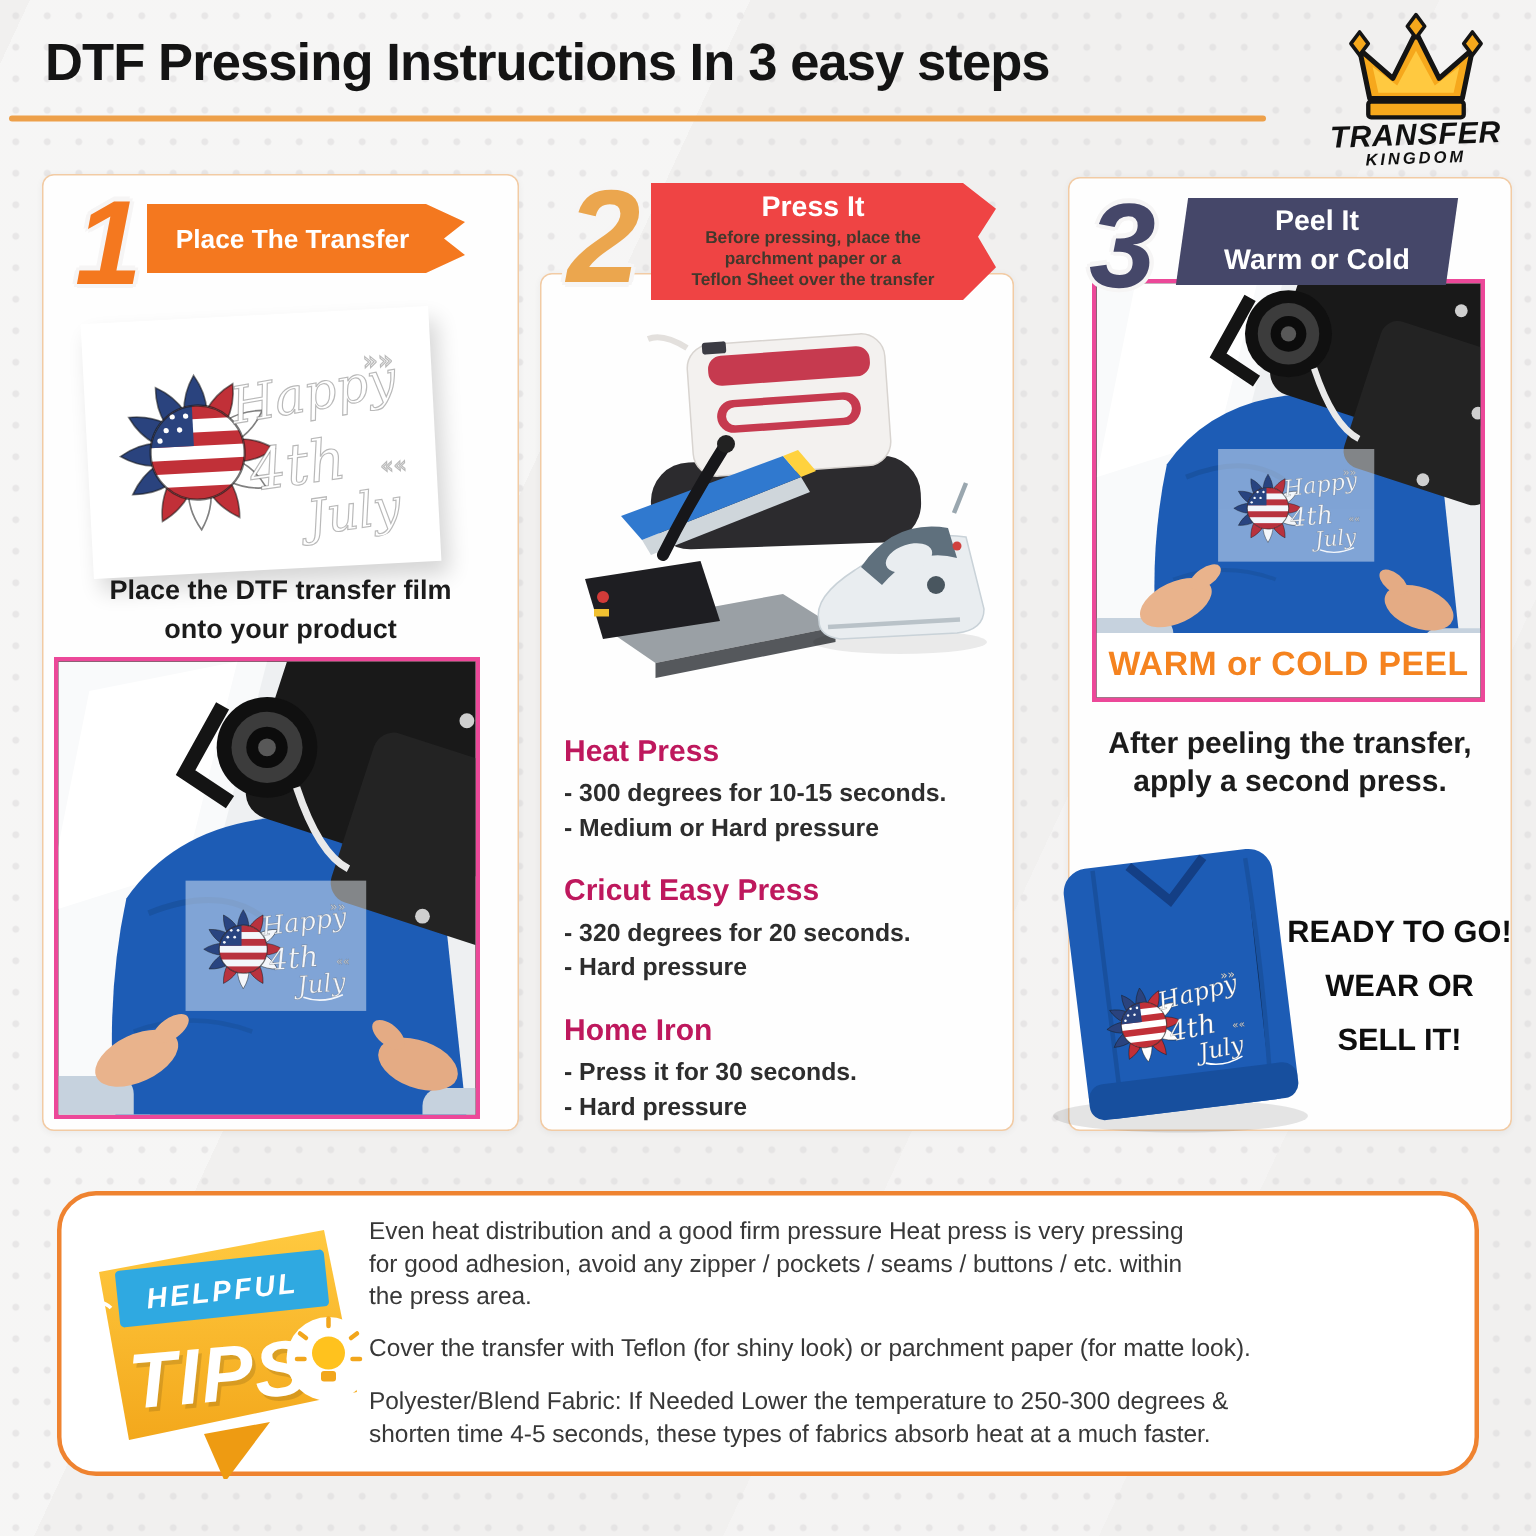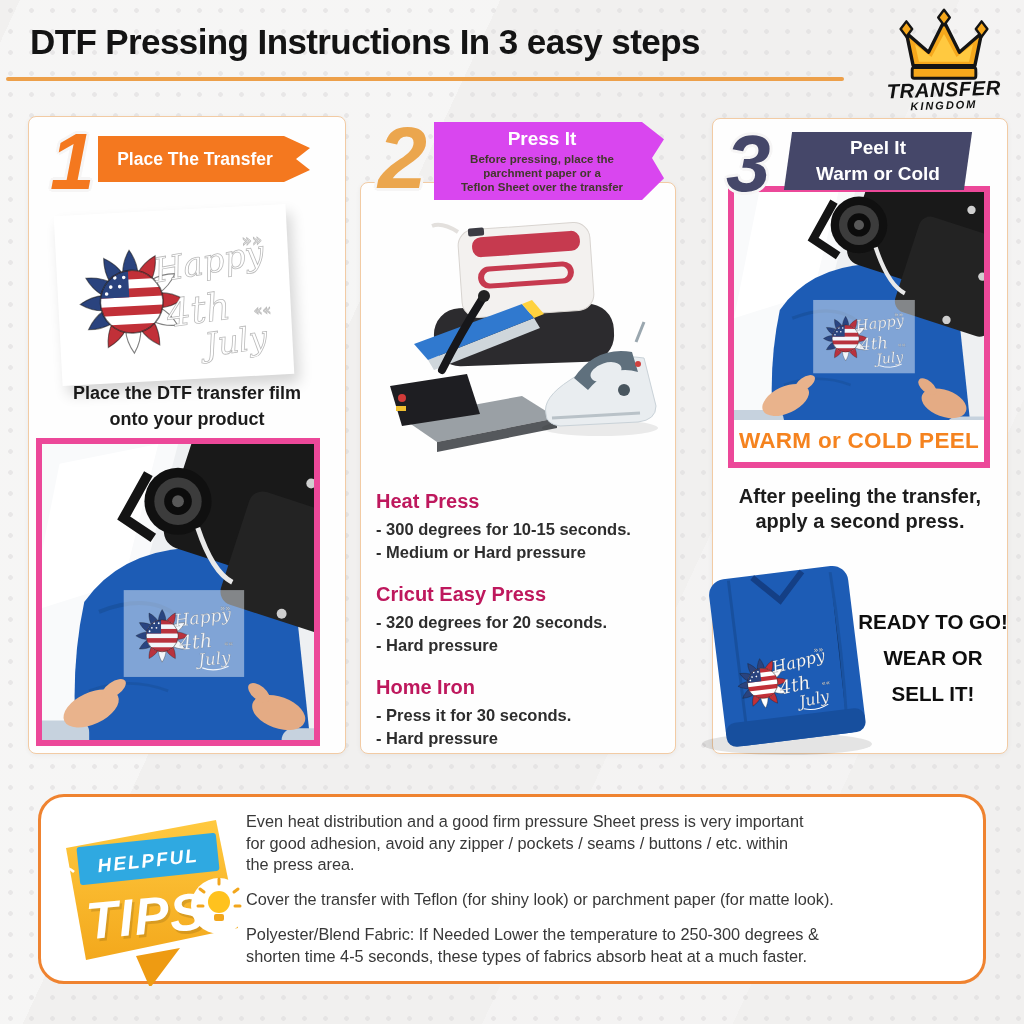--- a/index.html
+++ b/index.html
@@ -36,38 +36,38 @@
                 2px 2px 0 #f6f5f5,-2px 2px 0 #f6f5f5,2px -2px 0 #f6f5f5,-2px -2px 0 #f6f5f5; }
   #num1 { left:50px; top:122px; font-size:80px; color:#f4781f; }
   #num2 { left:378px; top:114px; font-size:88px; color:#eba64e; }
   #num3 { left:726px; top:124px; font-size:80px; color:#454769; }
 
   .banner { position:absolute; z-index:2; display:flex; flex-direction:column;
     align-items:center; justify-content:center; color:#fff; }
   #banner1 { left:98px; top:136px; width:212px; height:46px; background:#f4781f;
     clip-path:polygon(0 0, calc(100% - 26px) 0, 100% 26%, calc(100% - 14px) 50%, 100% 74%, calc(100% - 26px) 100%, 0 100%);
     font-size:17.5px; font-weight:800; padding-right:18px; }
-  #banner2 { left:434px; top:122px; width:230px; height:78px; background:#d946ef;
+  #banner2 { left:434px; top:122px; width:230px; height:78px; background:#ef4444;
     clip-path:polygon(0 0, calc(100% - 22px) 0, 100% 22%, calc(100% - 12px) 46%, 100% 72%, calc(100% - 22px) 100%, 0 100%);
     padding-right:14px; }
   #banner2 .banner-title { font-size:19px; font-weight:800; margin-bottom:2px; }
   #banner2 .banner-note span { display:block; text-align:center; font-size:11.5px;
     line-height:14px; font-weight:700; color:#42382c; }
   #banner3 { left:788px; top:132px; width:180px; height:58px; font-size:19px; font-weight:800;
     line-height:26px; text-align:left; }
   #banner3::before { content:''; position:absolute; inset:0; background:#454769;
     transform:skewX(-8deg); z-index:-1; }
 
   
   .film { position:absolute; left:58px; top:210px; width:232px; height:170px; background:#fff;
     transform:rotate(-3deg); box-shadow:5px 9px 14px rgba(0,0,0,.16); z-index:1; padding:4px; }
   .film svg { width:100%; height:100%; }
   .caption1 { position:absolute; left:40px; top:380px; width:294px; text-align:center;
     font-size:18px; line-height:26px; font-weight:800; color:#1c1c1c; }
-  .photo-frame { position:absolute; border:6px solid #ec4899; background:#14532d; overflow:hidden; }
+  .photo-frame { position:absolute; border:3px solid #ec4899; background:#14532d; overflow:hidden; }
   #photo1 { left:36px; top:438px; width:284px; height:308px; }
   .photo-frame > svg.photo { display:block; width:100%; }
 
   
   #equipment { position:absolute; left:372px; top:198px; width:292px; height:286px; }
   .specs { position:absolute; left:376px; top:490px; width:292px; }
   .spec-sec { margin-bottom:19px; }
   .spec-head { font-size:20px; font-weight:800; color:#be185d; margin-bottom:5px; }
   .spec-line { font-size:16.5px; font-weight:700; color:#2d2d2d; line-height:23px; }
 
@@ -347,21 +347,21 @@
         <line x1="163" y1="74" x2="163" y2="69"></line>
         <line x1="148" y1="82" x2="144" y2="79"></line>
         <line x1="178" y1="82" x2="182" y2="79"></line>
         <line x1="147" y1="96" x2="142" y2="96"></line>
         <line x1="179" y1="96" x2="184" y2="96"></line>
       </g>
     </g>
   </svg>
   <div class="tips-text">
     <p>
-      <span>Even heat distribution and a good firm pressure Sheet press is very important</span>
+      <span>Even heat distribution and a good firm pressure Heat press is very pressing</span>
       <span>for good adhesion, avoid any zipper / pockets / seams / buttons / etc. within</span>
       <span>the press area.</span>
     </p>
     <p>
       <span>Cover the transfer with Teflon (for shiny look) or parchment paper (for matte look).</span>
     </p>
     <p>
       <span>Polyester/Blend Fabric: If Needed Lower the temperature to 250-300 degrees &amp;</span>
       <span>shorten time 4-5 seconds, these types of fabrics absorb heat at a much faster.</span>
     </p>

